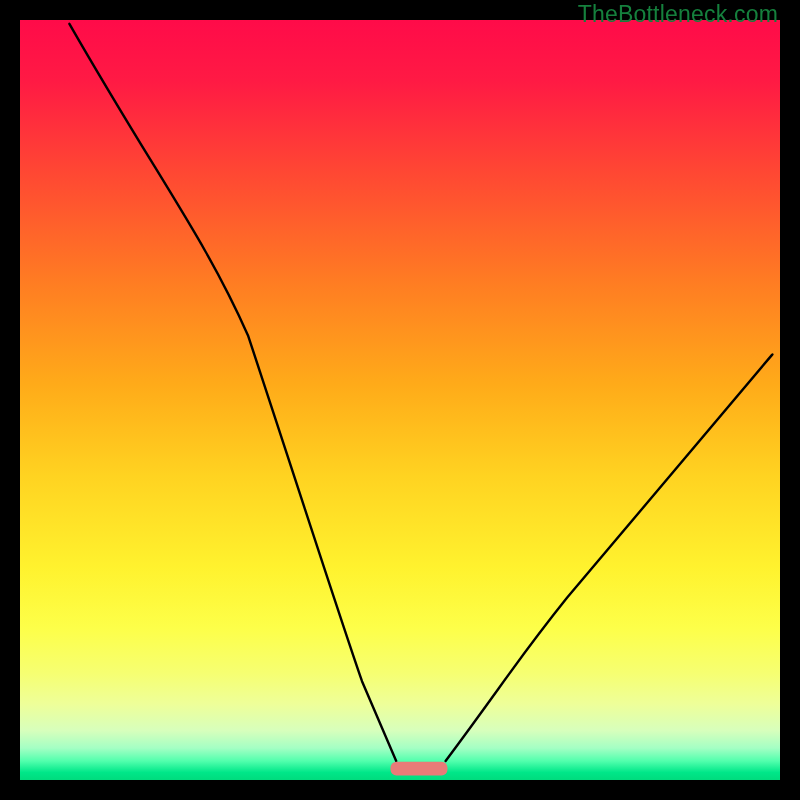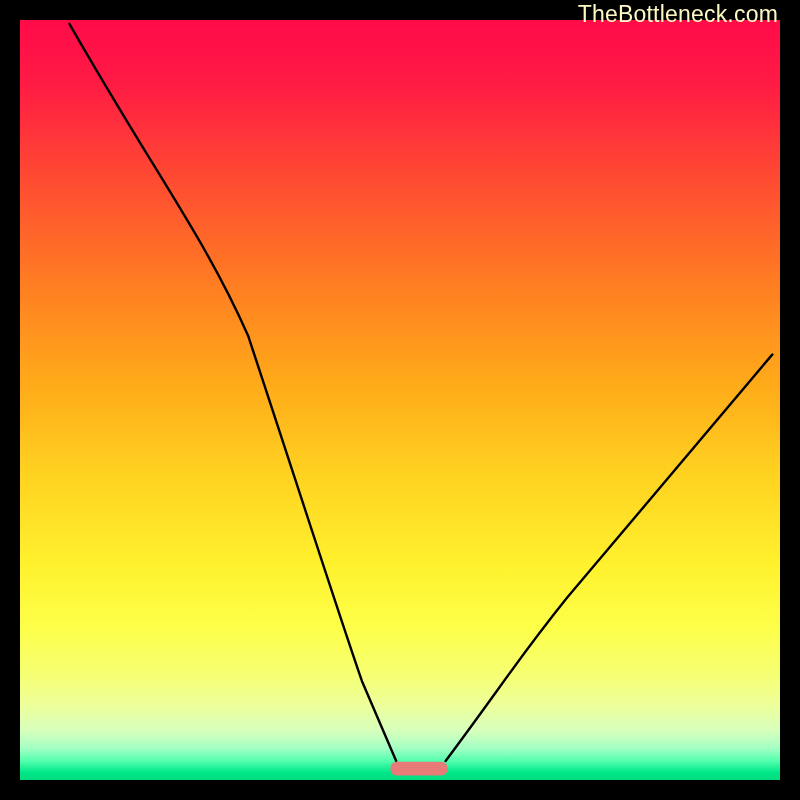--- a/index.html
+++ b/index.html
@@ -21,21 +21,21 @@
     position: absolute;
     left: 20px;
     top: 20px;
     width: 760px;
     height: 760px;
   }
   .watermark {
     position: absolute;
     top: 1px;
     right: 22px;
-    color: #fef9c3;
+    color: #15803d;
     font-family: Arial, Helvetica, sans-serif;
     font-size: 23px;
     letter-spacing: 0.2px;
   }
   svg { display: block; }
 </style>
 </head>
 <body>
 
 <div class="frame">

